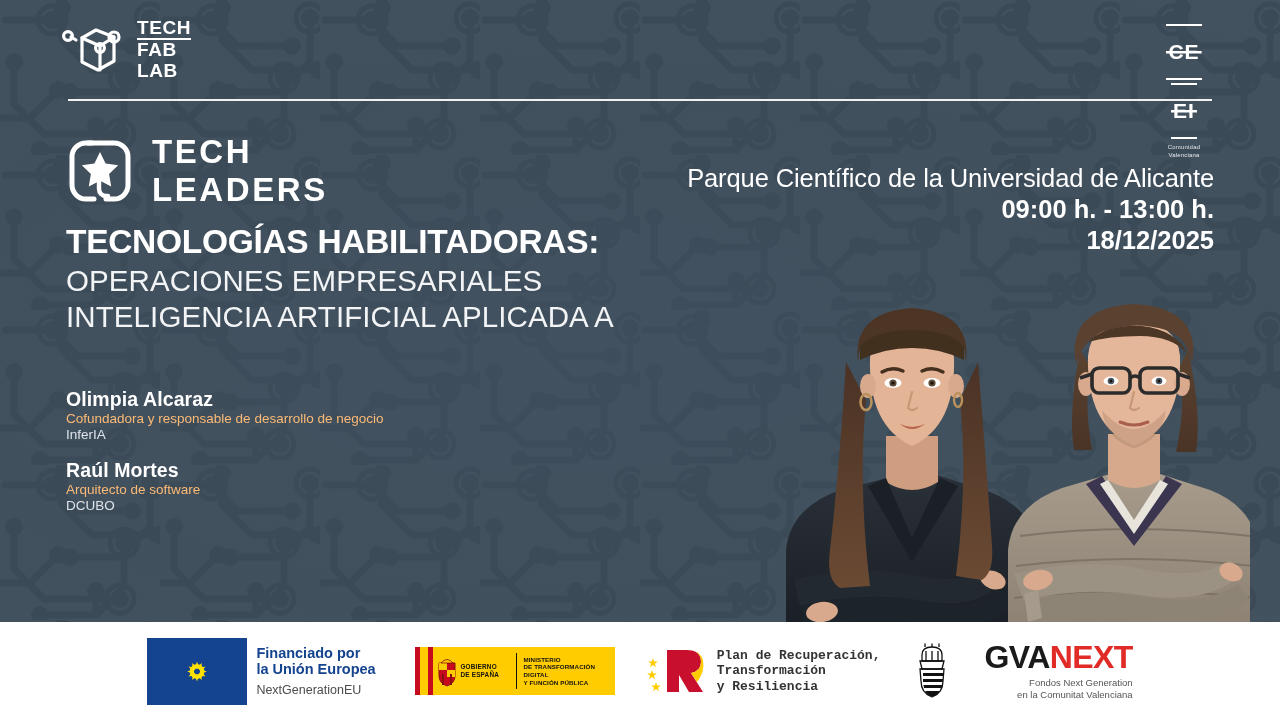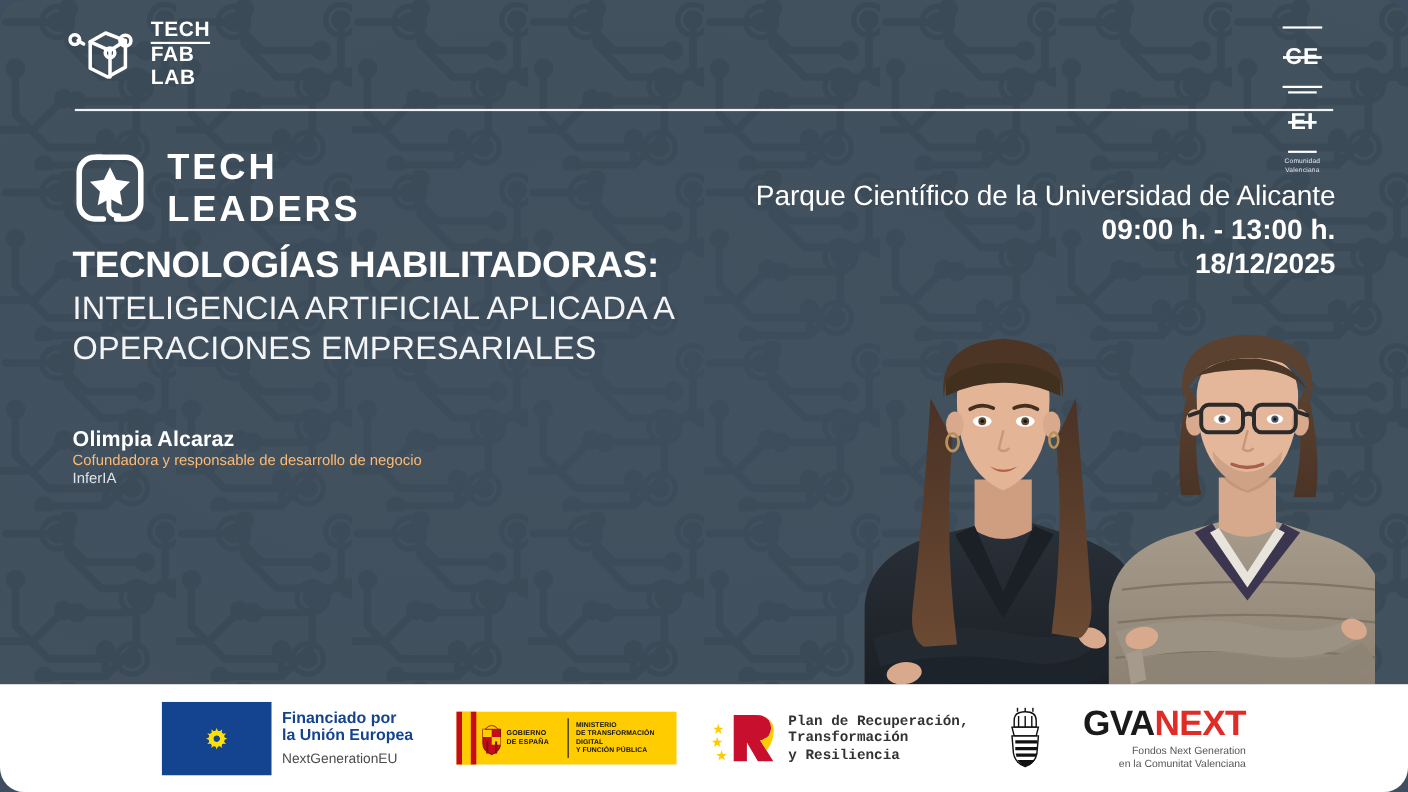--- a/index.html
+++ b/index.html
@@ -3,21 +3,21 @@
 <meta charset="utf-8">
 <style>
   * { margin:0; padding:0; box-sizing:border-box; }
   html, body { width:1280px; height:720px; overflow:hidden; }
   body {
     font-family:"Liberation Sans", sans-serif;
     background:#3f4e5e;
     -webkit-font-smoothing:antialiased;
   }
 
-  .poster { position:relative; width:1280px; height:720px; overflow:hidden; background:#43525f;border-radius:22px; }
+  .poster { position:relative; width:1280px; height:720px; overflow:hidden; background:#43525f; }
 
   
   .circuit-bg { position:absolute; inset:0 0 98px 0; overflow:hidden; background:#43525f; }
   .circuit-bg svg { position:absolute; top:0; left:0; width:1280px; height:622px; }
   .bg-vignette {
     position:absolute; inset:0;
     background:radial-gradient(ellipse 90% 80% at 42% 55%, rgba(66,81,96,0.55) 0%, rgba(60,74,88,0.20) 55%, rgba(55,68,82,0.0) 100%);
     pointer-events:none;
   }
 
@@ -189,35 +189,40 @@
       <path d="M33 43 L33 52 A7 7 0 0 0 40 59 L42 59" fill="none" stroke="#ffffff" stroke-width="4.4" stroke-linecap="round"></path>
     </svg>
     <div class="tl-words">
       <div>TECH</div>
       <div>LEADERS</div>
     </div>
   </div>
 
   <div class="title-block">
     <div class="title-main">TECNOLOGÍAS HABILITADORAS:</div>
+    <div class="title-sub">OPERACIONES EMPRESARIALES</div>
     <div class="title-sub">INTELIGENCIA ARTIFICIAL APLICADA A</div>
-    <div class="title-sub">OPERACIONES EMPRESARIALES</div>
   </div>
 
   <div class="meta-block">
     <div class="meta-place">Parque Científico de la Universidad de Alicante</div>
     <div class="meta-time">09:00 h. - 13:00 h.</div>
     <div class="meta-date">18/12/2025</div>
   </div>
 
   <div class="speakers">
     <div class="speaker">
       <div class="sp-name">Olimpia Alcaraz</div>
       <div class="sp-role">Cofundadora y responsable de desarrollo de negocio</div>
       <div class="sp-org">InferIA</div>
+    </div>
+    <div class="speaker">
+      <div class="sp-name">Raúl Mortes</div>
+      <div class="sp-role">Arquitecto de software</div>
+      <div class="sp-org">DCUBO</div>
     </div>
   </div>
 
   <div class="photo-layer">
     <svg width="560" height="372" viewBox="0 0 560 372" xmlns="http://www.w3.org/2000/svg" aria-hidden="true">
       <defs>
         <clipPath id="clipArea">
             <rect x="0" y="0" width="560" height="372"></rect>
           </clipPath>
         <linearGradient id="hairL" x1="0" y1="0" x2="0" y2="1">

